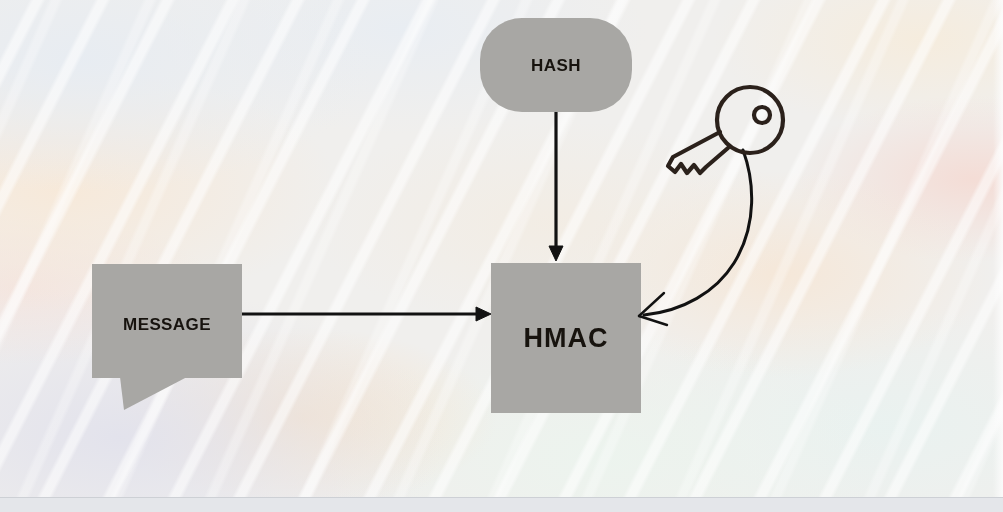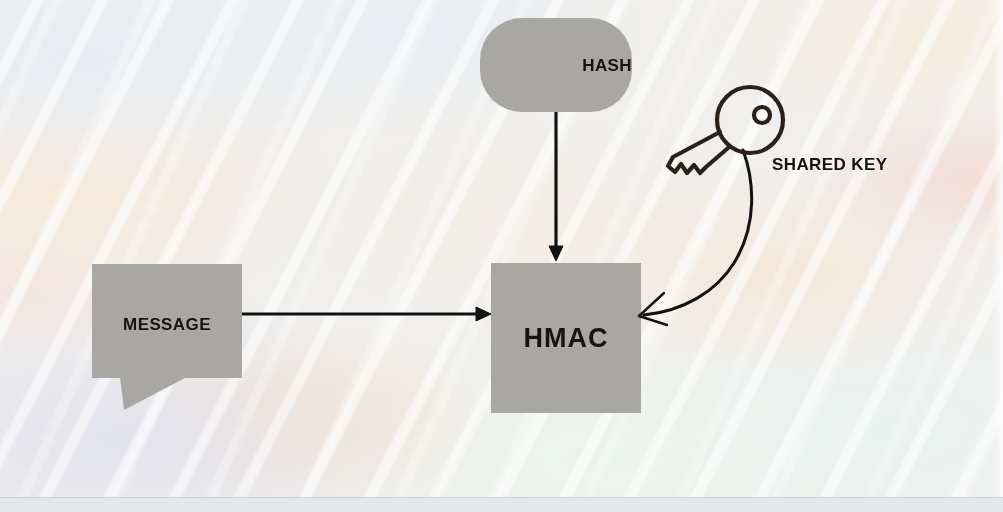--- a/index.html
+++ b/index.html
@@ -53,21 +53,21 @@
     position:absolute;left:0;right:0;bottom:0;height:15px;
     background:var(--footer-bar);border-top:1px solid #cdd0d5;box-sizing:border-box;
   }
   .node{
     position:absolute;background:var(--node-fill);color:var(--text-color);
     font-weight:800;display:flex;align-items:center;justify-content:center;
     text-align:center;letter-spacing:.4px;
   }
   .hash-node{
     left:480px;top:18px;width:152px;height:94px;border-radius:42px;
-    flex-direction:row;font-size:17px;line-height:25px;justify-content:flex-end;
+    flex-direction:column;font-size:17px;line-height:25px;
   }
   .hmac-node{left:491px;top:263px;width:150px;height:150px;font-size:27px;letter-spacing:1px;}
   .message-node{left:92px;top:264px;width:150px;height:114px;font-size:17px;padding-top:8px;box-sizing:border-box;}
   .message-tail{
     position:absolute;left:92px;top:377px;width:150px;height:34px;
     background:var(--node-fill);
     clip-path:polygon(28px 0px, 95px 0px, 32px 33px);
   }
   .shared-key-label{
     position:absolute;left:772px;top:155px;color:var(--text-color);
@@ -90,21 +90,20 @@
 
   <div class="node message-node">
     <span>MESSAGE</span>
   </div>
 
   <div class="node hmac-node">
     <span>HMAC</span>
   </div>
   <div class="message-tail"></div>
 
-  <div class="shared-key-label">SHARED KEY</div>
 
   <svg class="overlay-svg" width="1003" height="512" viewBox="0 0 1003 512">
 
     <g style="stroke:var(--arrow-color);fill:var(--arrow-color);">
       <line x1="556" y1="112" x2="556" y2="249" stroke-width="3.2"></line>
       <polygon points="556,261 549,246 563,246" stroke-width="1"></polygon>
     </g>
 
     <g style="stroke:var(--arrow-color);fill:var(--arrow-color);">
       <line x1="242" y1="314" x2="479" y2="314" stroke-width="3.2"></line>

